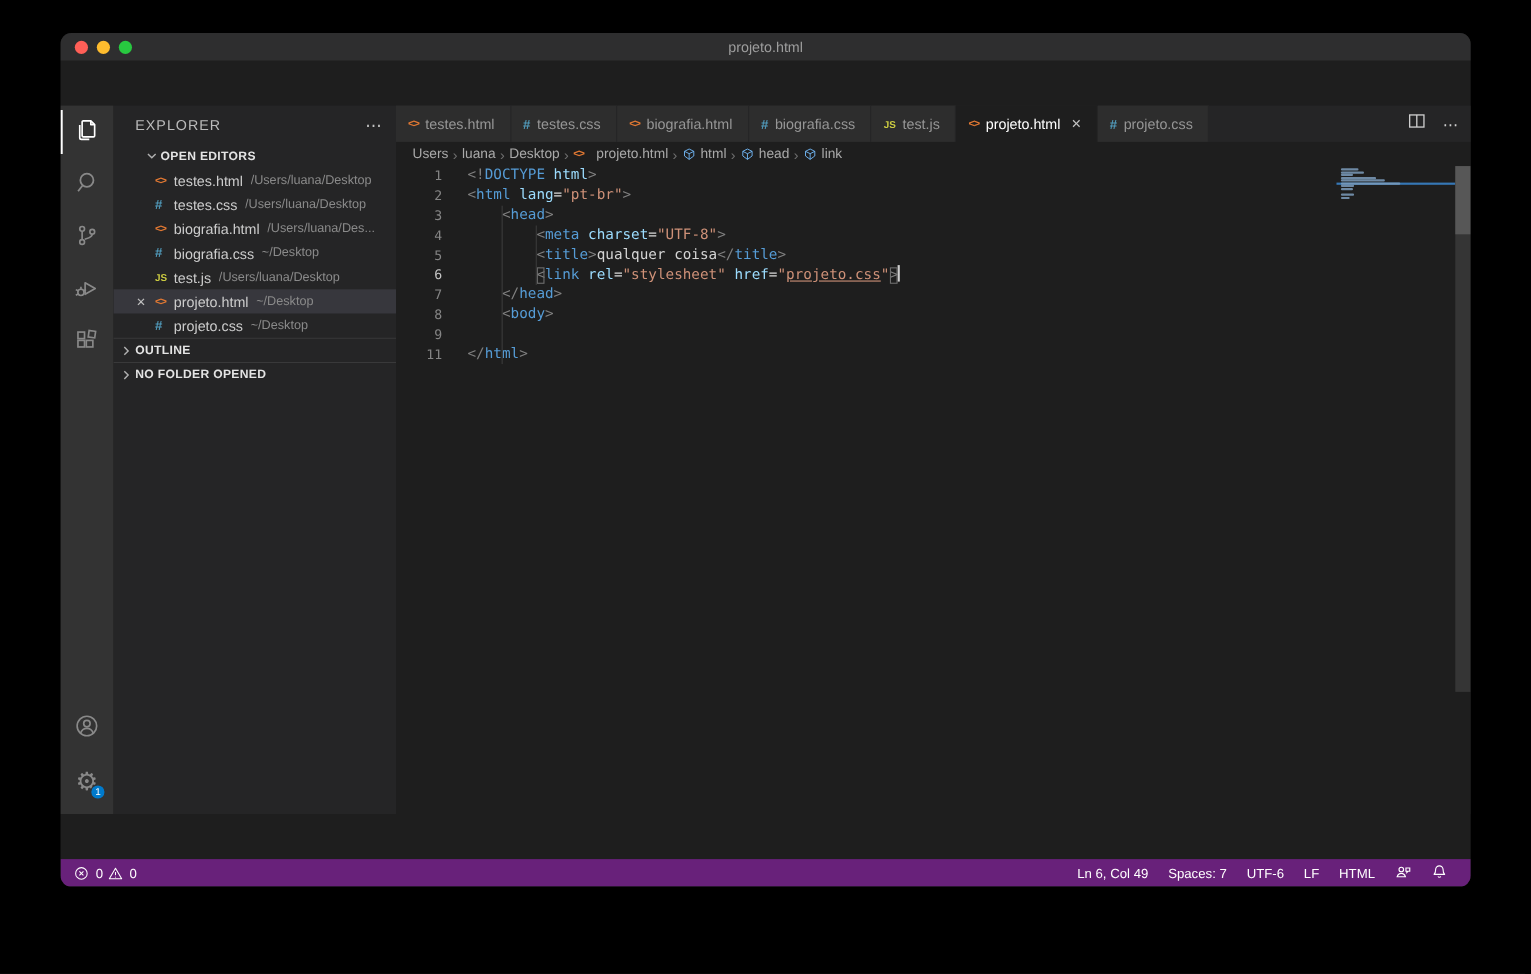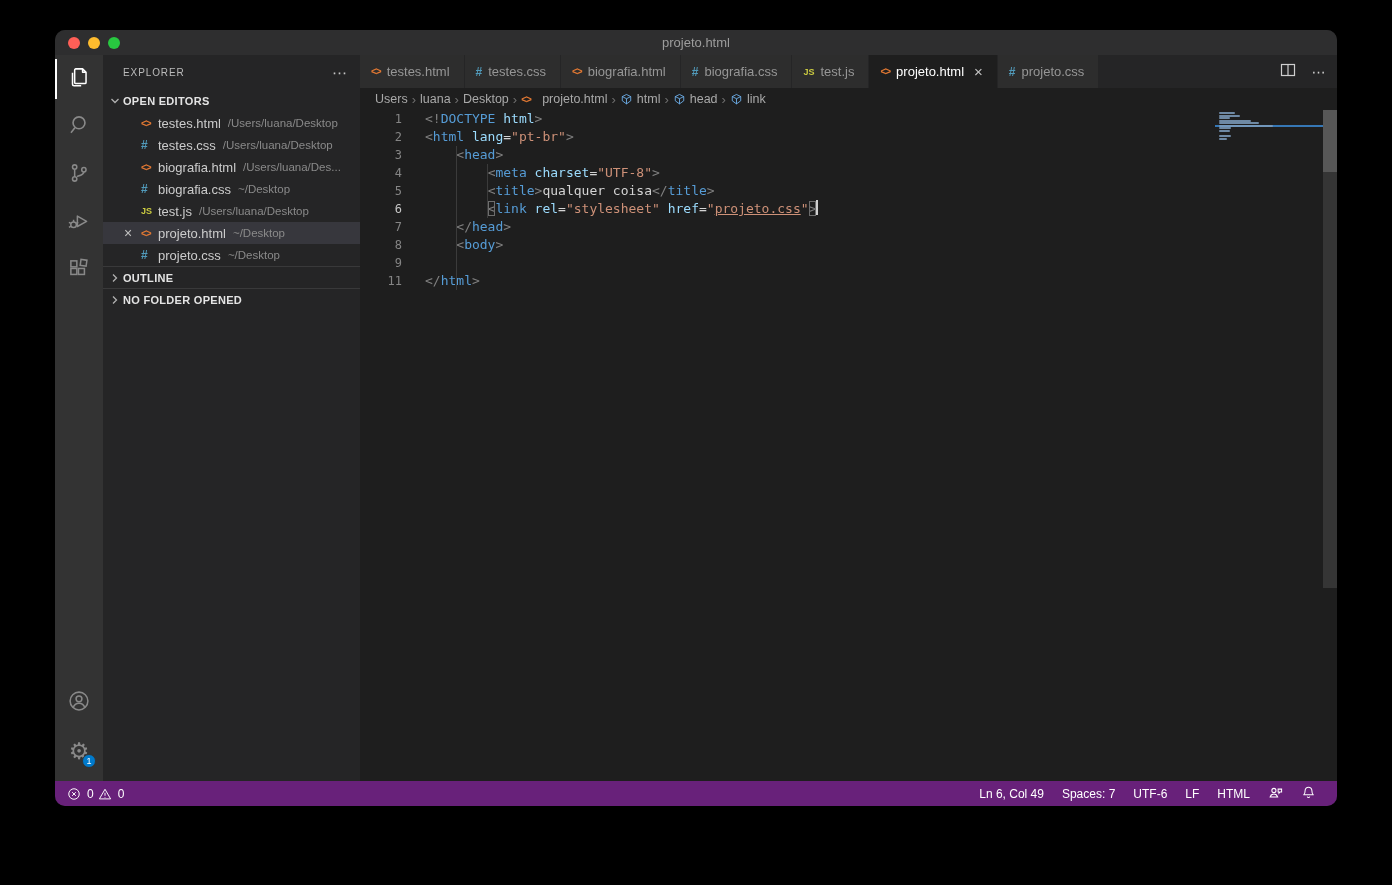--- a/index.html
+++ b/index.html
@@ -1,21 +1,21 @@
 <!DOCTYPE html>
 <html><head>
 <meta charset="utf-8">
 <style>
   * { margin:0; padding:0; box-sizing:border-box; }
   html,body { width:1392px; height:885px; background:#000; overflow:hidden;
               font-family:"Liberation Sans", sans-serif; }
 
   .window { position:absolute; left:55px; top:30px; width:1282px; height:776px;
             border-radius:10px; overflow:hidden; background:#1e1e1e;
-            display:flex; flex-direction:column; }
+            display:flex; flex-direction:column;gap:41px; }
 
   
   .titlebar { height:25px; background:#2e2e2f; flex:none; position:relative;
               display:flex; align-items:center; justify-content:center; }
   .traffic { position:absolute; left:13px; top:6.5px; display:flex; gap:8px; }
   .tl { width:12px; height:12px; border-radius:50%; }
   .tl.red{ background:#ff5f57; } .tl.yel{ background:#febc2e; } .tl.grn{ background:#28c840; }
   .win-title { font-size:13px; color:#9d9d9d; }
 
   .main { flex:1; display:flex; min-height:0; }
@@ -31,26 +31,26 @@
              width:2px; background:#ffffff; }
   .ab-item svg { width:26px; height:26px; }
   .gear-glyph { font-size:23px; line-height:1; color:#898989; }
   .ab-badge { position:absolute; right:7px; bottom:7px; min-width:14px; height:14px;
               border-radius:8px; background:#007acc; color:#fff; font-size:9px;
               display:flex; align-items:center; justify-content:center; border:1px solid #333; }
 
   
   .sidebar { width:257px; background:#252526; flex:none; color:#cccccc; overflow:hidden; }
   .sb-title { height:35px; display:flex; align-items:center; padding:0 12px 0 20px; }
-  .sb-title-label { font-size:10px; color:#bbbbbb; letter-spacing:.9px; flex:1; }
+  .sb-title-label { font-size:13px; color:#bbbbbb; letter-spacing:.9px; flex:1; }
   .sb-more { color:#c5c5c5; font-size:15px; letter-spacing:1px; cursor:pointer; }
   .sb-sec-header { height:22px; display:flex; align-items:center; padding-left:4px;
                    font-size:11px; font-weight:bold; color:#e4e4e4; letter-spacing:.3px;
                    border-top:1px solid rgba(204,204,204,.12); cursor:pointer; }
-  .sb-sec-header.first { border-top:none; }
+  .sb-sec-header.first { border-top:none;margin-left:23px; }
   .chev { width:16px; height:16px; flex:none; color:#b0b0b0; }
   .chev svg { width:16px; height:16px; }
   .oe-row { height:22px; display:flex; align-items:center; padding-left:21px;
             font-size:13px; cursor:pointer; }
   .oe-row.selected { background:#37373d; }
   .oe-close { width:17px; flex:none; color:#c0c0c0; font-size:14px; line-height:22px; }
   .fico { flex:none; width:17px; font-weight:bold; text-align:left; }
   .fico-html { color:#e37933; font-size:10px; letter-spacing:-1px; }
   .fico-css  { color:#519aba; font-size:12px; }
   .fico-js   { color:#cbcb41; font-size:9px;  }

